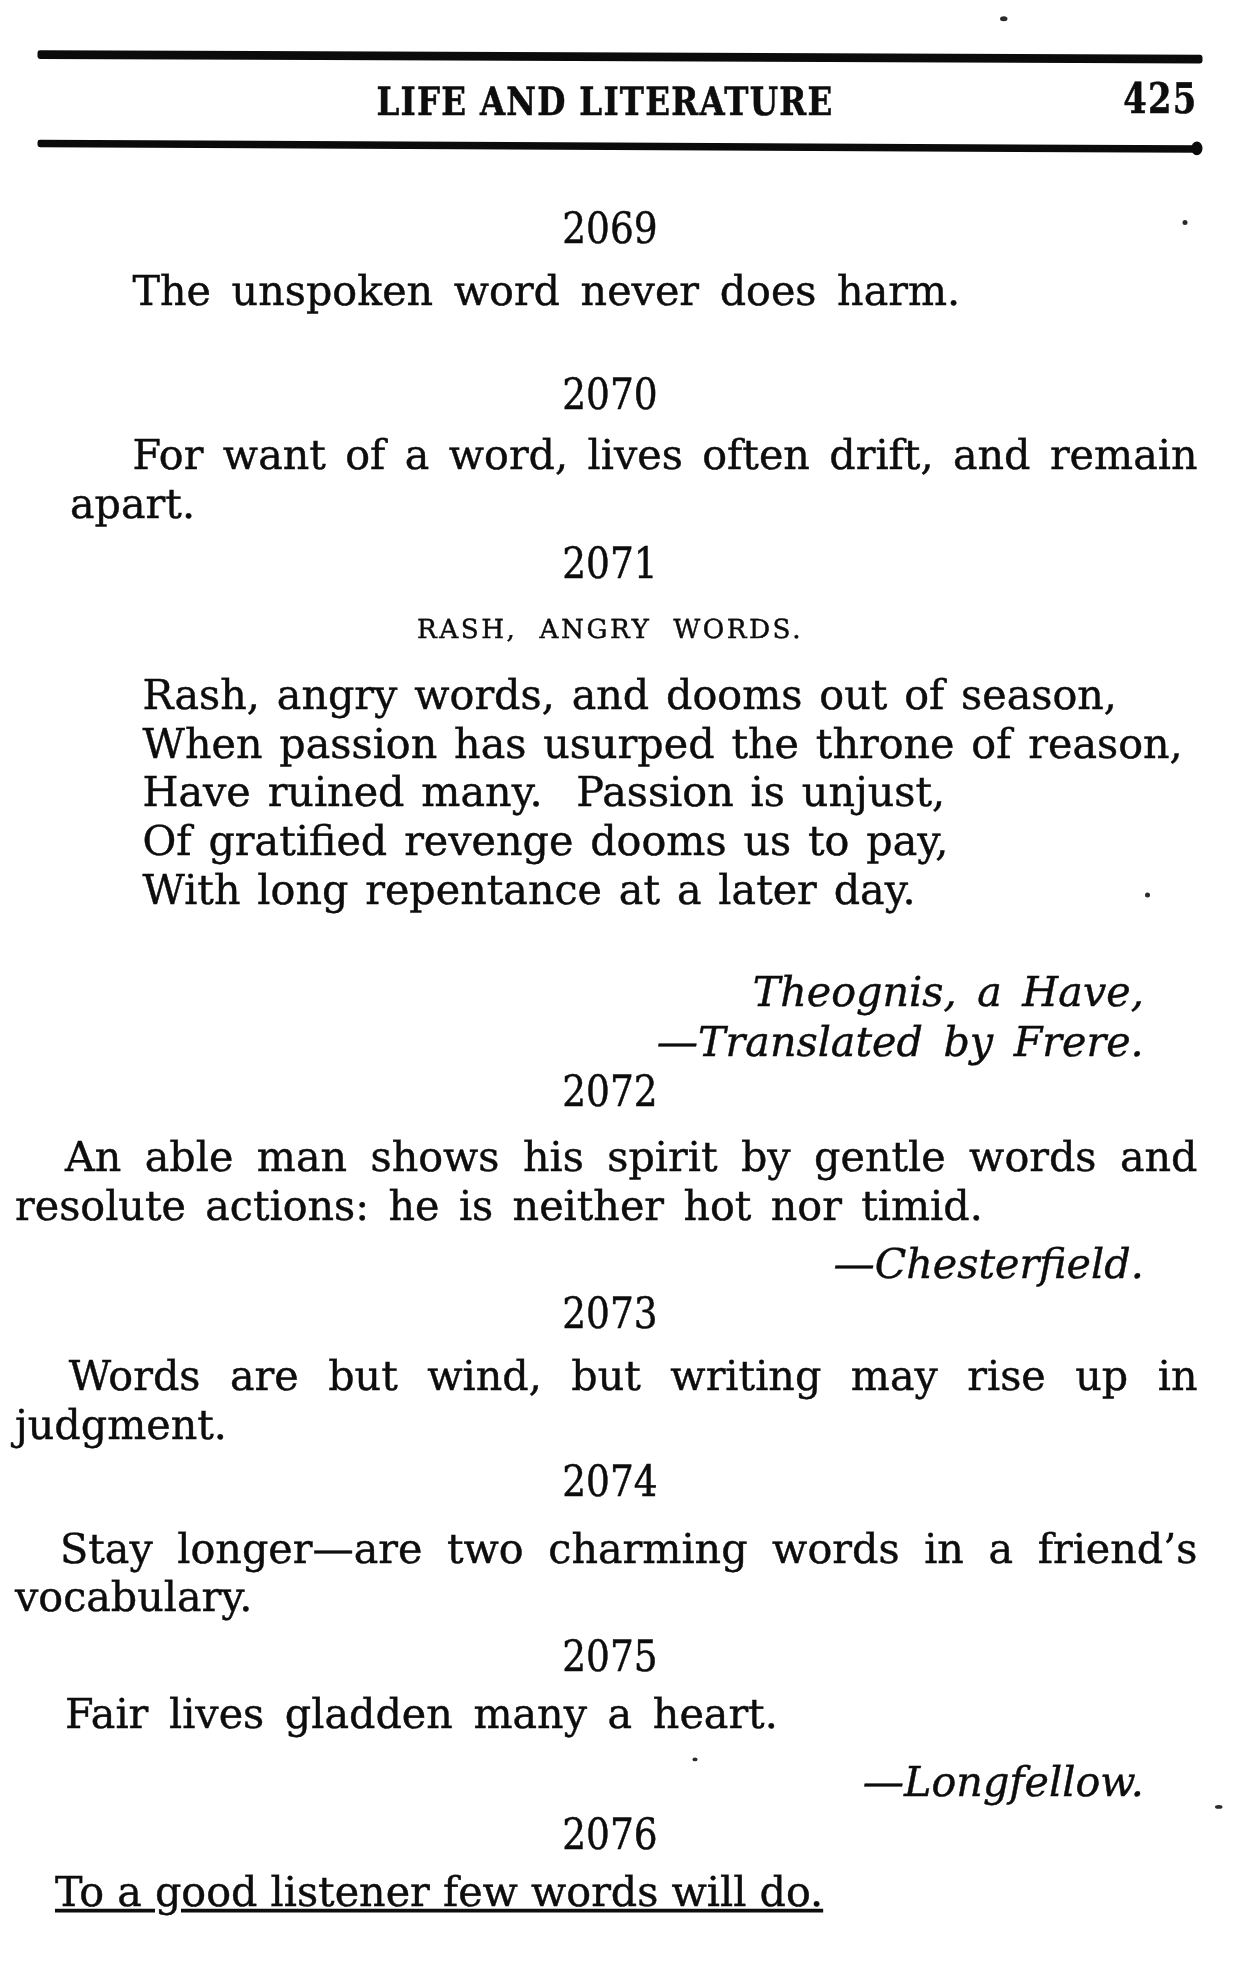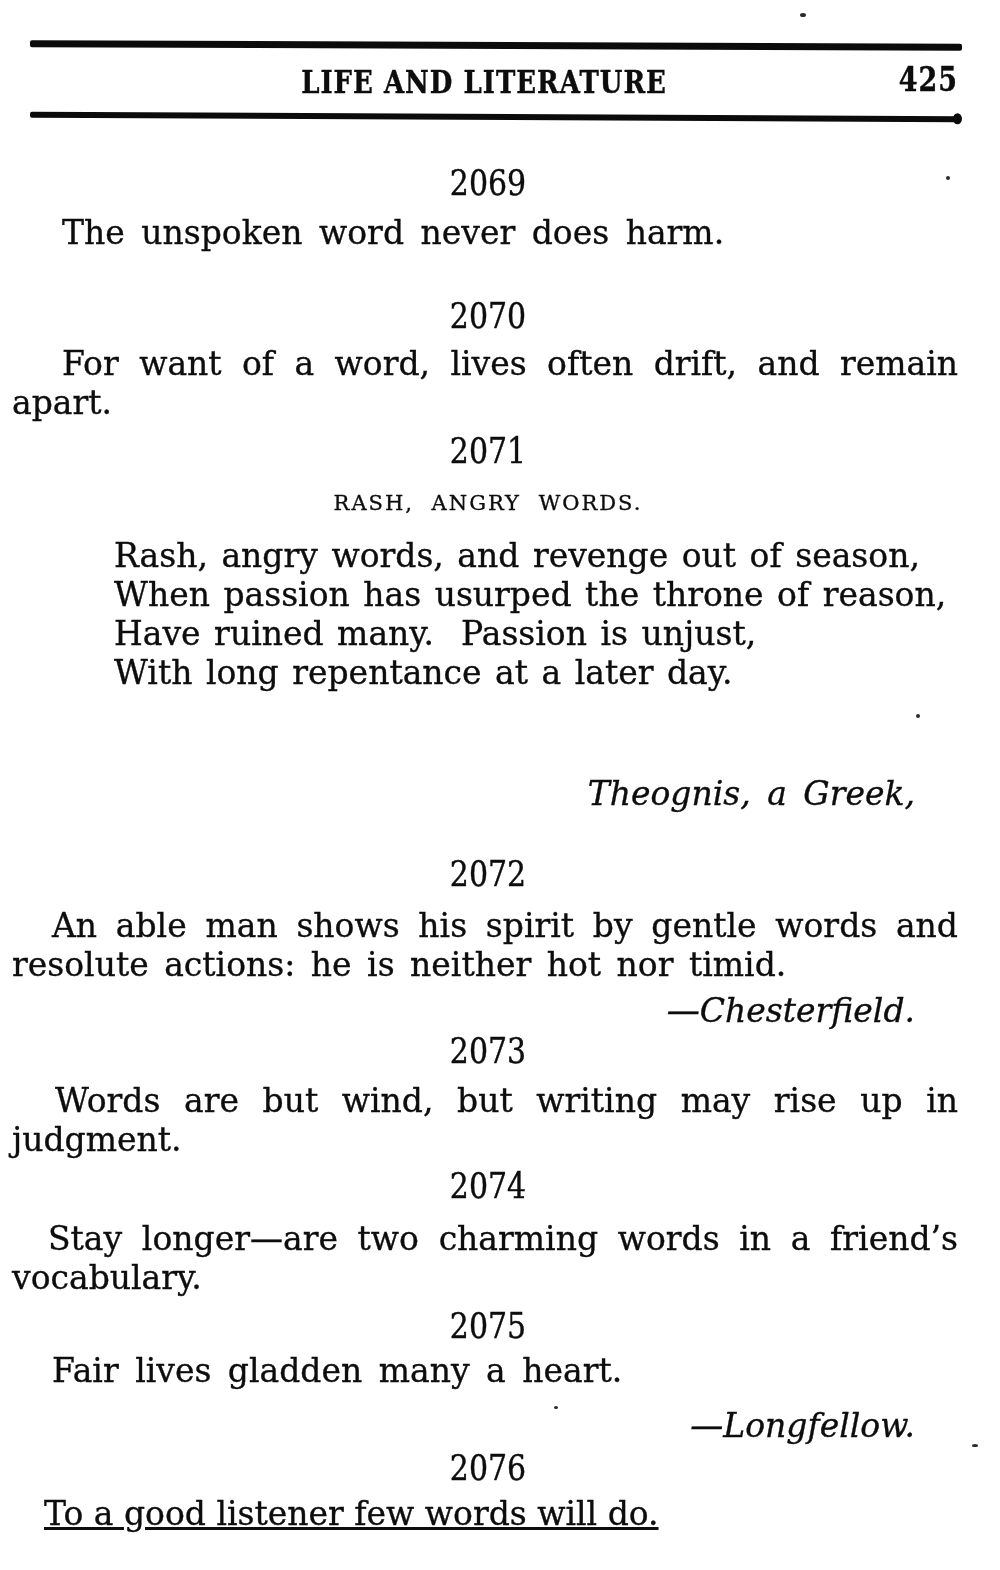--- a/index.html
+++ b/index.html
@@ -39,21 +39,21 @@
     position:absolute; left:0; right:24px; text-align:center;
     font-size:30px; transform:scaleY(1.15); transform-origin:50% 0;
   }
 
   
   .para { position:absolute; left:12px; right:42px; font-size:33px; line-height:39px; }
   .line.j { text-align:justify; text-align-last:justify; }
   .line.l { word-spacing:5px; }
   .wide   { word-spacing:6px; }
   .ind32 { text-indent:32px;text-decoration:underline; } .ind36 { text-indent:36px; }
-  .ind40 { text-indent:40px; } .ind43 { text-indent:43px; } .ind50 { text-indent:50px; }
+  .ind40 { text-indent:40px; } .ind43 { text-indent:43px; } .ind50 { text-indent:50px;margin-left:44px; }
 
   
   .poem { position:absolute; left:114px; right:30px; font-size:33px; line-height:39px; word-spacing:3px; }
   .poem-line { white-space:pre-wrap; }
 
   
   .small-heading {
     position:absolute; left:0; right:24px; text-align:center;
     font-size:21px; letter-spacing:2px; word-spacing:9px;
   }
@@ -96,27 +96,29 @@
   </div>
 
   <div class="num" style="top:296px">2070</div>
   <div class="para" style="top:344px">
     <div class="line j ind50">For want of a word, lives often drift, and remain apart.</div>
   </div>
 
   <div class="num" style="top:431px">2071</div>
   <div class="small-heading" style="top:491px">RASH, ANGRY WORDS.</div>
   <div class="poem" style="top:536px">
-    <div class="poem-line">Rash, angry words, and revenge out of season,</div>
+    <div class="poem-line">Rash, angry words, and dooms out of season,</div>
     <div class="poem-line">When passion has usurped the throne of reason,</div>
     <div class="poem-line">Have ruined many.  Passion is unjust,</div>
+    <div class="poem-line">Of gratified revenge dooms us to pay,</div>
     <div class="poem-line">With long repentance at a later day.</div>
   </div>
   <div class="attr" style="top:774px">
-    <div class="attr-line">Theognis, a Greek,</div>
+    <div class="attr-line">Theognis, a Have,</div>
+    <div class="attr-line">—Translated by Frere.</div>
   </div>
 
   <div class="num" style="top:854px">2072</div>
   <div class="para" style="top:906px">
     <div class="line j ind40">An able man shows his spirit by gentle words and</div>
     <div class="line l">resolute actions: he is neither hot nor timid.</div>
   </div>
   <div class="attr" style="top:991px">
     <div class="attr-line">—Chesterfield.</div>
   </div>

